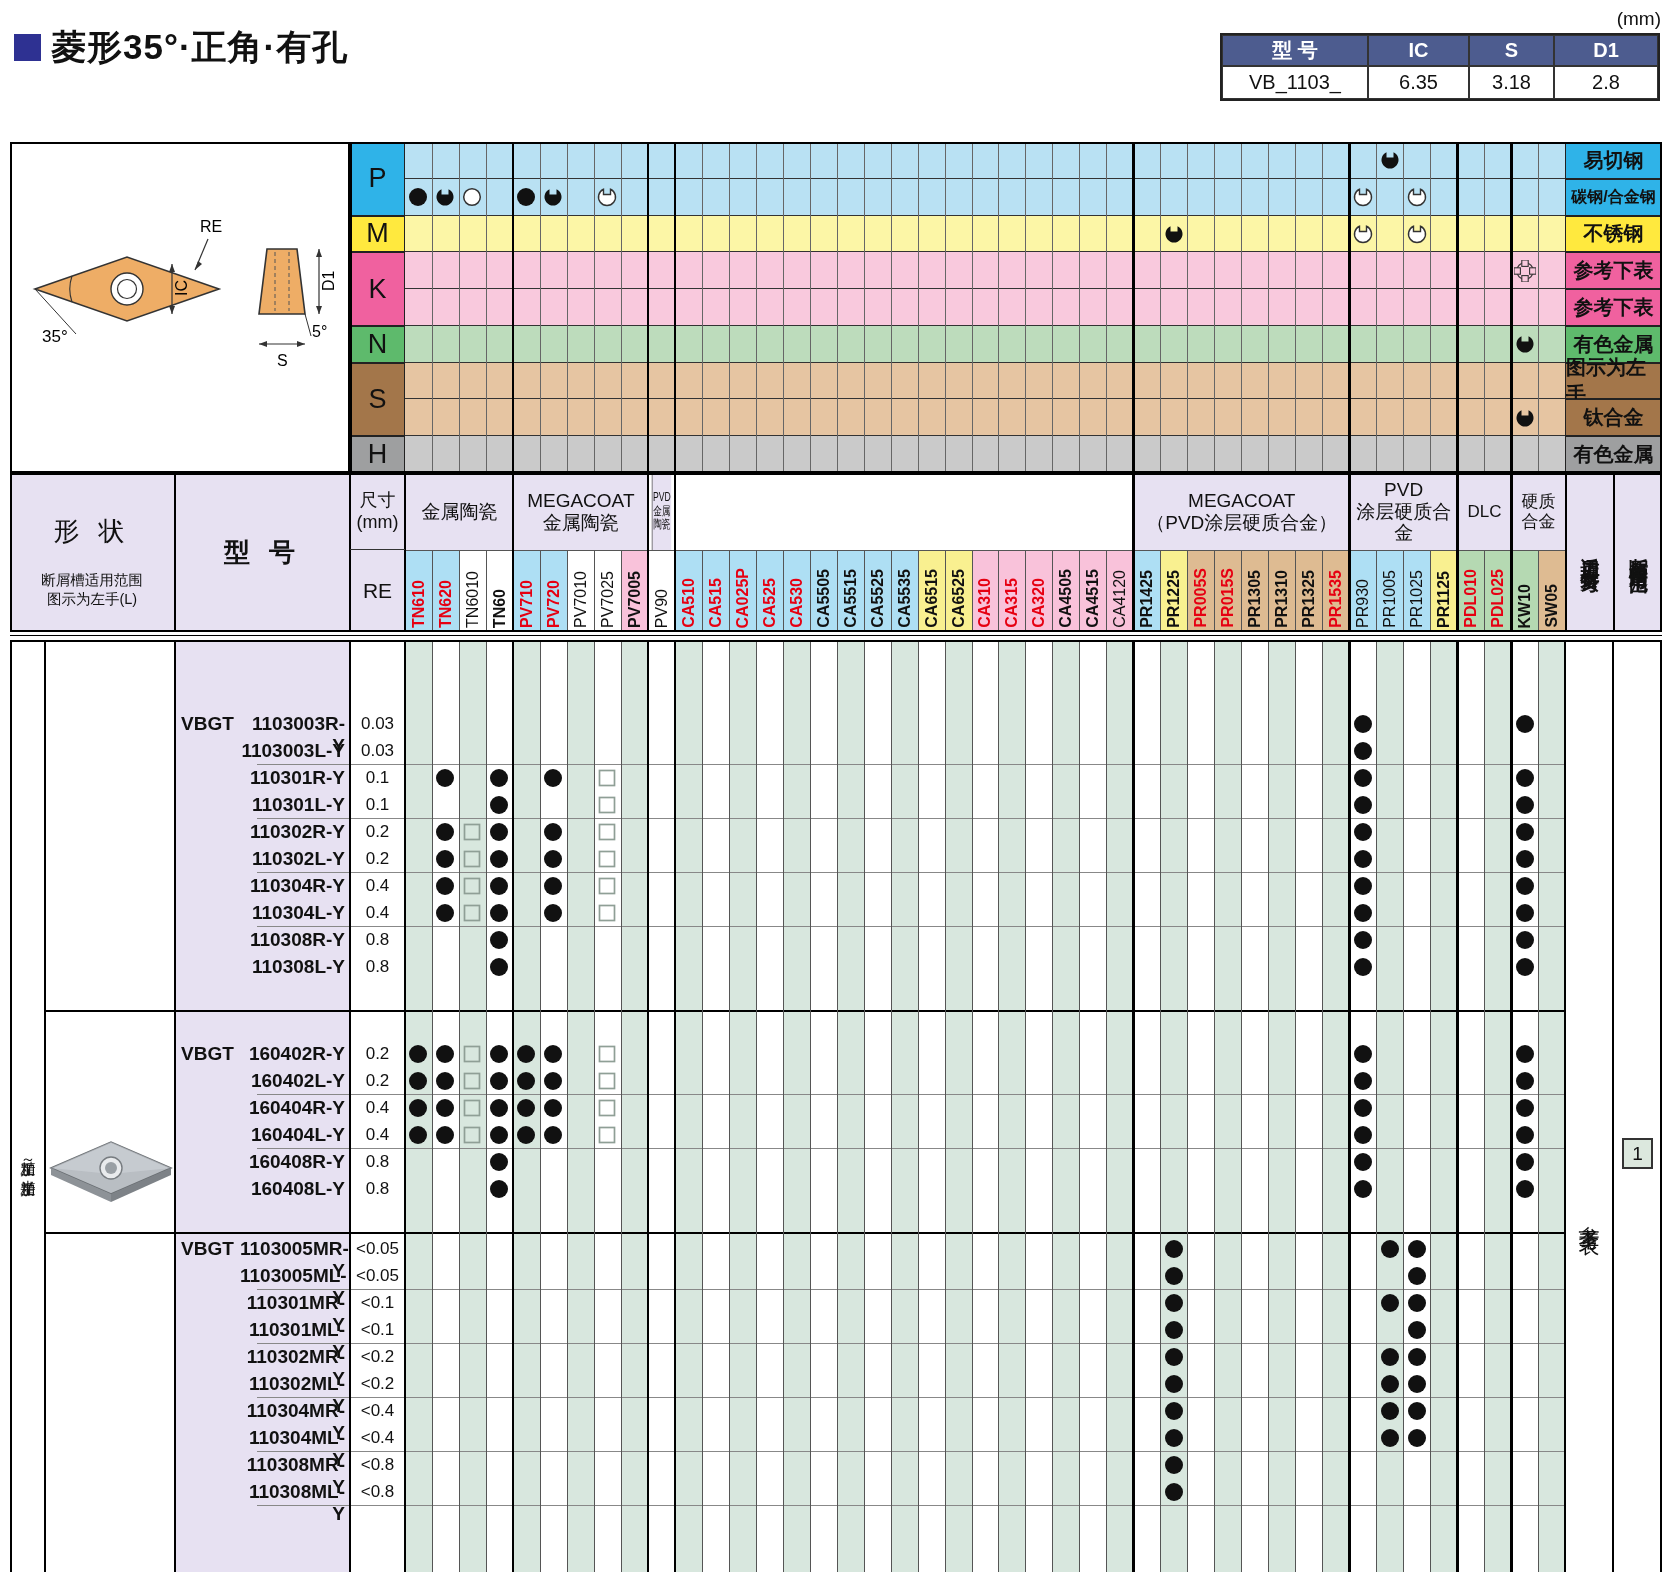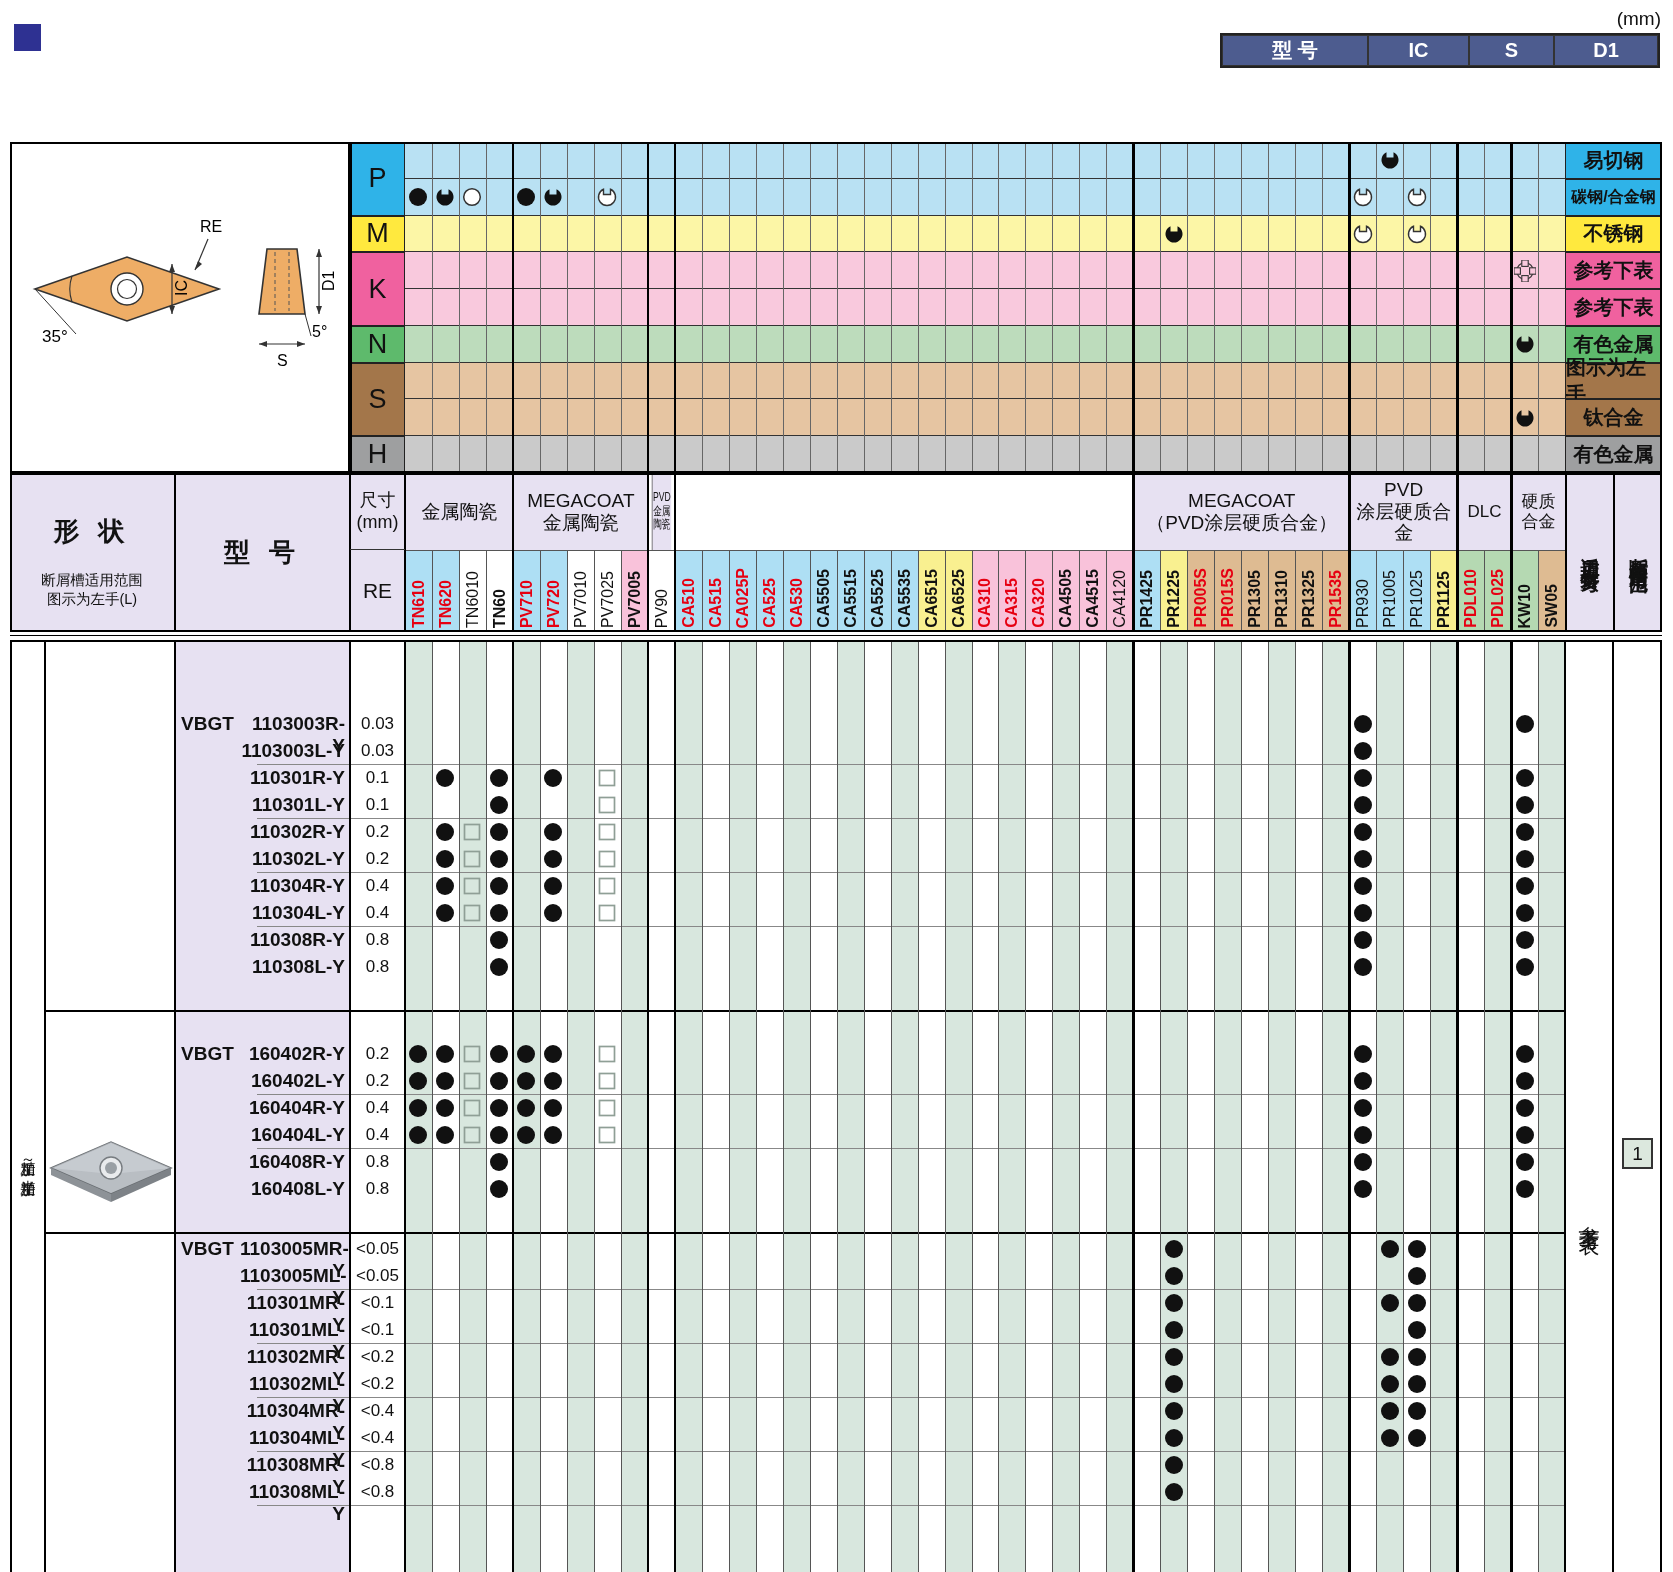--- a/index.html
+++ b/index.html
@@ -29,30 +29,37 @@
   .model{font-weight:bold;font-size:19px;}
   .note{font-size:14.5px;text-align:center;white-space:pre-line;line-height:1.3;}
 </style>
 </head>
 <body>
 
 <div id="canvas">
 
   <div class="title">
     <span class="sq" style="background: rgb(46, 49, 146);"></span>
+    <span class="txt">菱形35°·正角·有孔</span>
   </div>
   <div class="mm">(mm)</div>
 
   <div class="dimtable">
     <div class="dt-row dt-head">
       <div class="dt-c">型 号</div>
       <div class="dt-c">IC</div>
       <div class="dt-c">S</div>
       <div class="dt-c">D1</div>
     </div>
+    <div class="dt-row">
+      <div class="dt-c">VB_1103_</div>
+      <div class="dt-c">6.35</div>
+      <div class="dt-c">3.18</div>
+      <div class="dt-c">2.8</div>
+    </div>
   </div>
 
   <div class="abs" style="left:10px;top:142px;width:340px;height:331px;border:2px solid #000;background:#fff;">
     <svg width="336" height="327" viewBox="0 0 336 327">
 
       <polygon points="23,145 115,113 207,145 115,177" fill="#eead66" stroke="#333" stroke-width="1.6"></polygon>
       <circle cx="115" cy="145" r="16" fill="#fff" stroke="#333" stroke-width="1.4"></circle>
       <circle cx="115" cy="145" r="9.5" fill="#fff" stroke="#333" stroke-width="1.2"></circle>
 
       <line x1="196" y1="95" x2="183" y2="126" stroke="#333" stroke-width="1.2"></line>
@@ -81,21 +88,21 @@
       <text x="300" y="193" font-size="16">5°</text>
 
       <line x1="247" y1="200" x2="293" y2="200" stroke="#333" stroke-width="1.2"></line>
       <polygon points="247,200 255,197 255,203" fill="#333"></polygon>
       <polygon points="293,200 285,197 285,203" fill="#333"></polygon>
       <text x="265" y="222" font-size="16">S</text>
     </svg>
   </div>
 
   <div class="abs cell" style="left:10px;top:473px;width:165px;height:159px;background:#e7e1f2;border-right:1px solid #333;flex-direction:column;">
-    <div style="font-size:26px;font-weight:bold;letter-spacing:6px;margin-top:18px;">形  状</div>
+    <div style="font-size:26px;font-weight:normal;letter-spacing:6px;margin-top:18px;">形  状</div>
     <div class="note" style="margin-top:22px;">断屑槽适用范围
 图示为左手(L)</div>
   </div>
   <div class="abs cell" style="left:175px;top:473px;width:175px;height:159px;background:#e7e1f2;">
     <div style="font-size:26px;font-weight:bold;letter-spacing:6px;">型  号</div>
   </div>
   <div class="abs cell" style="left:350px;top:473px;width:55px;height:77px;background:#e7e1f2;white-space:pre-line;text-align:center;font-size:18px;line-height:1.2;">尺寸
 (mm)</div>
   <div class="abs cell" style="left:350px;top:550px;width:55px;height:82px;background:#e7e1f2;font-size:21px;">RE</div>
 

